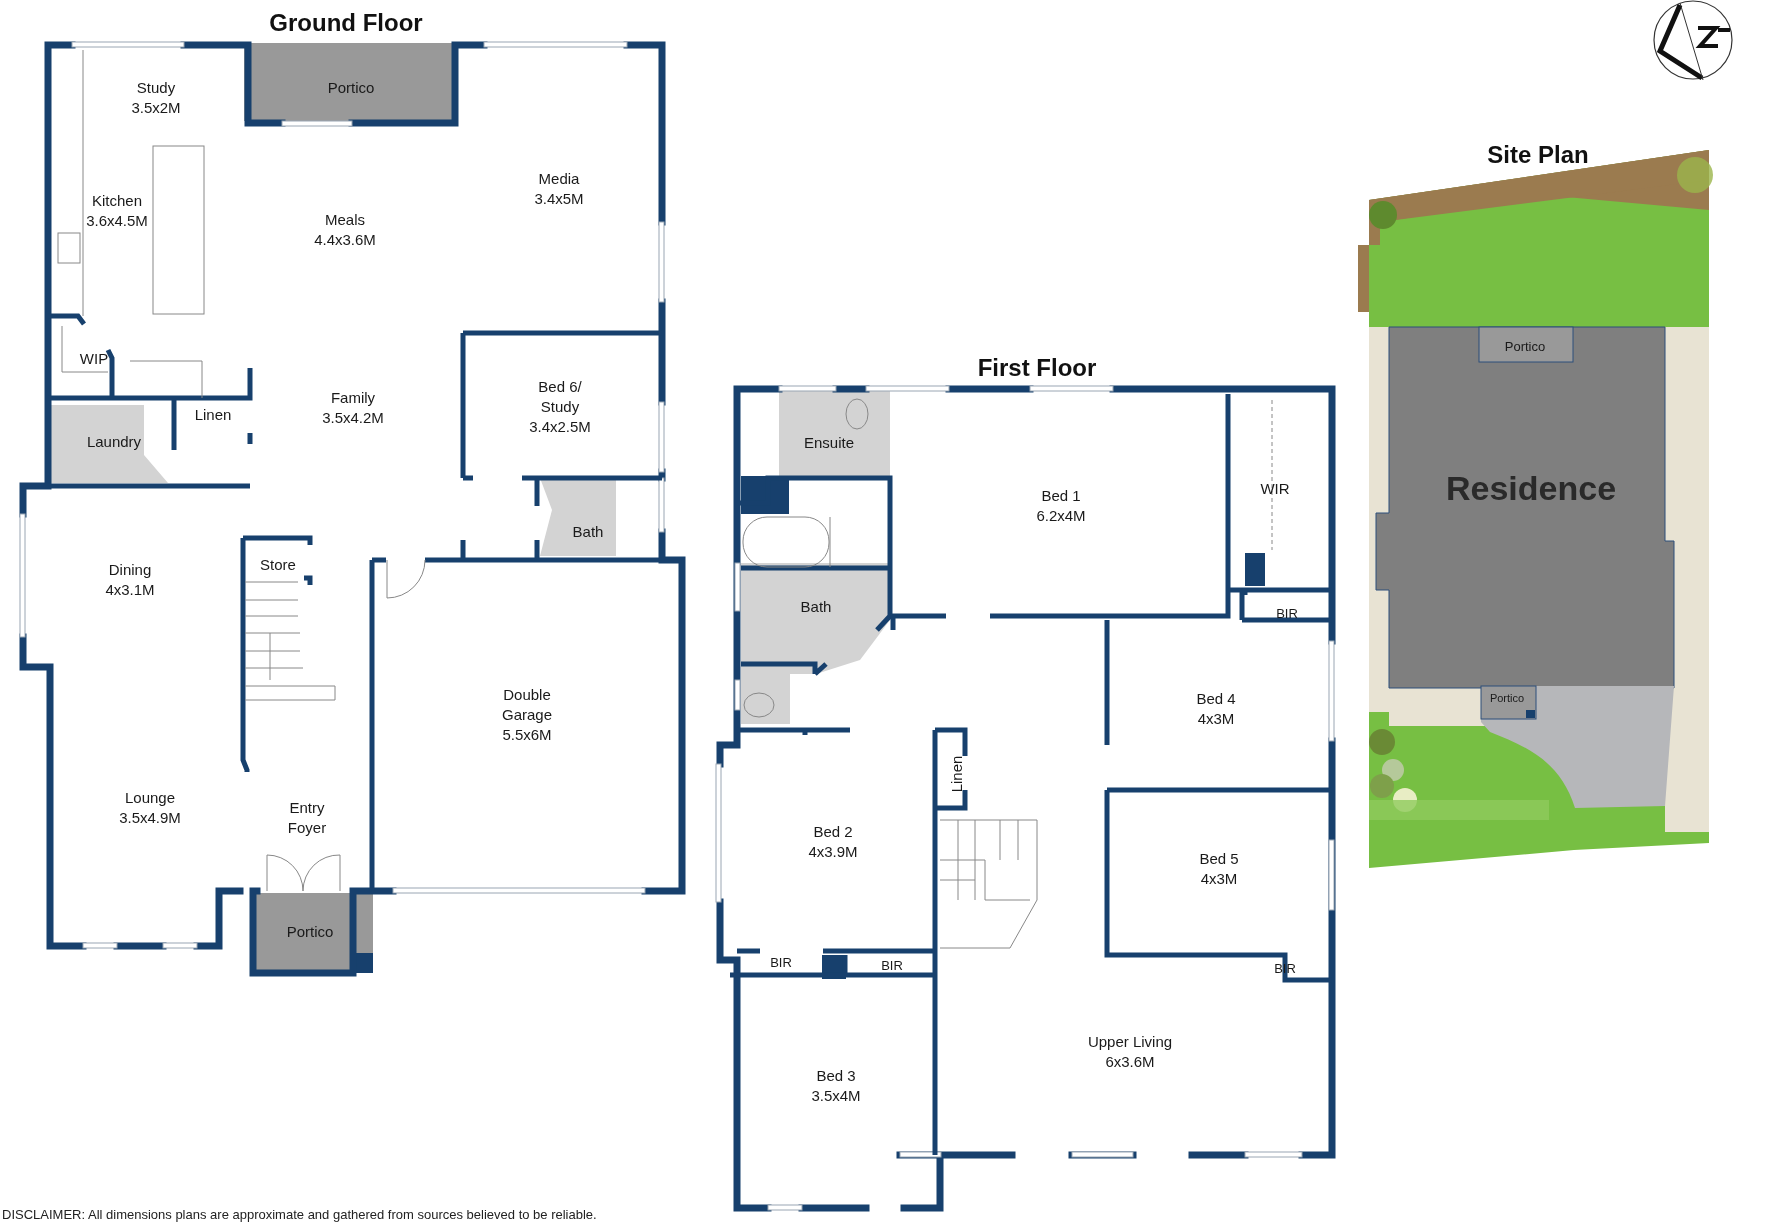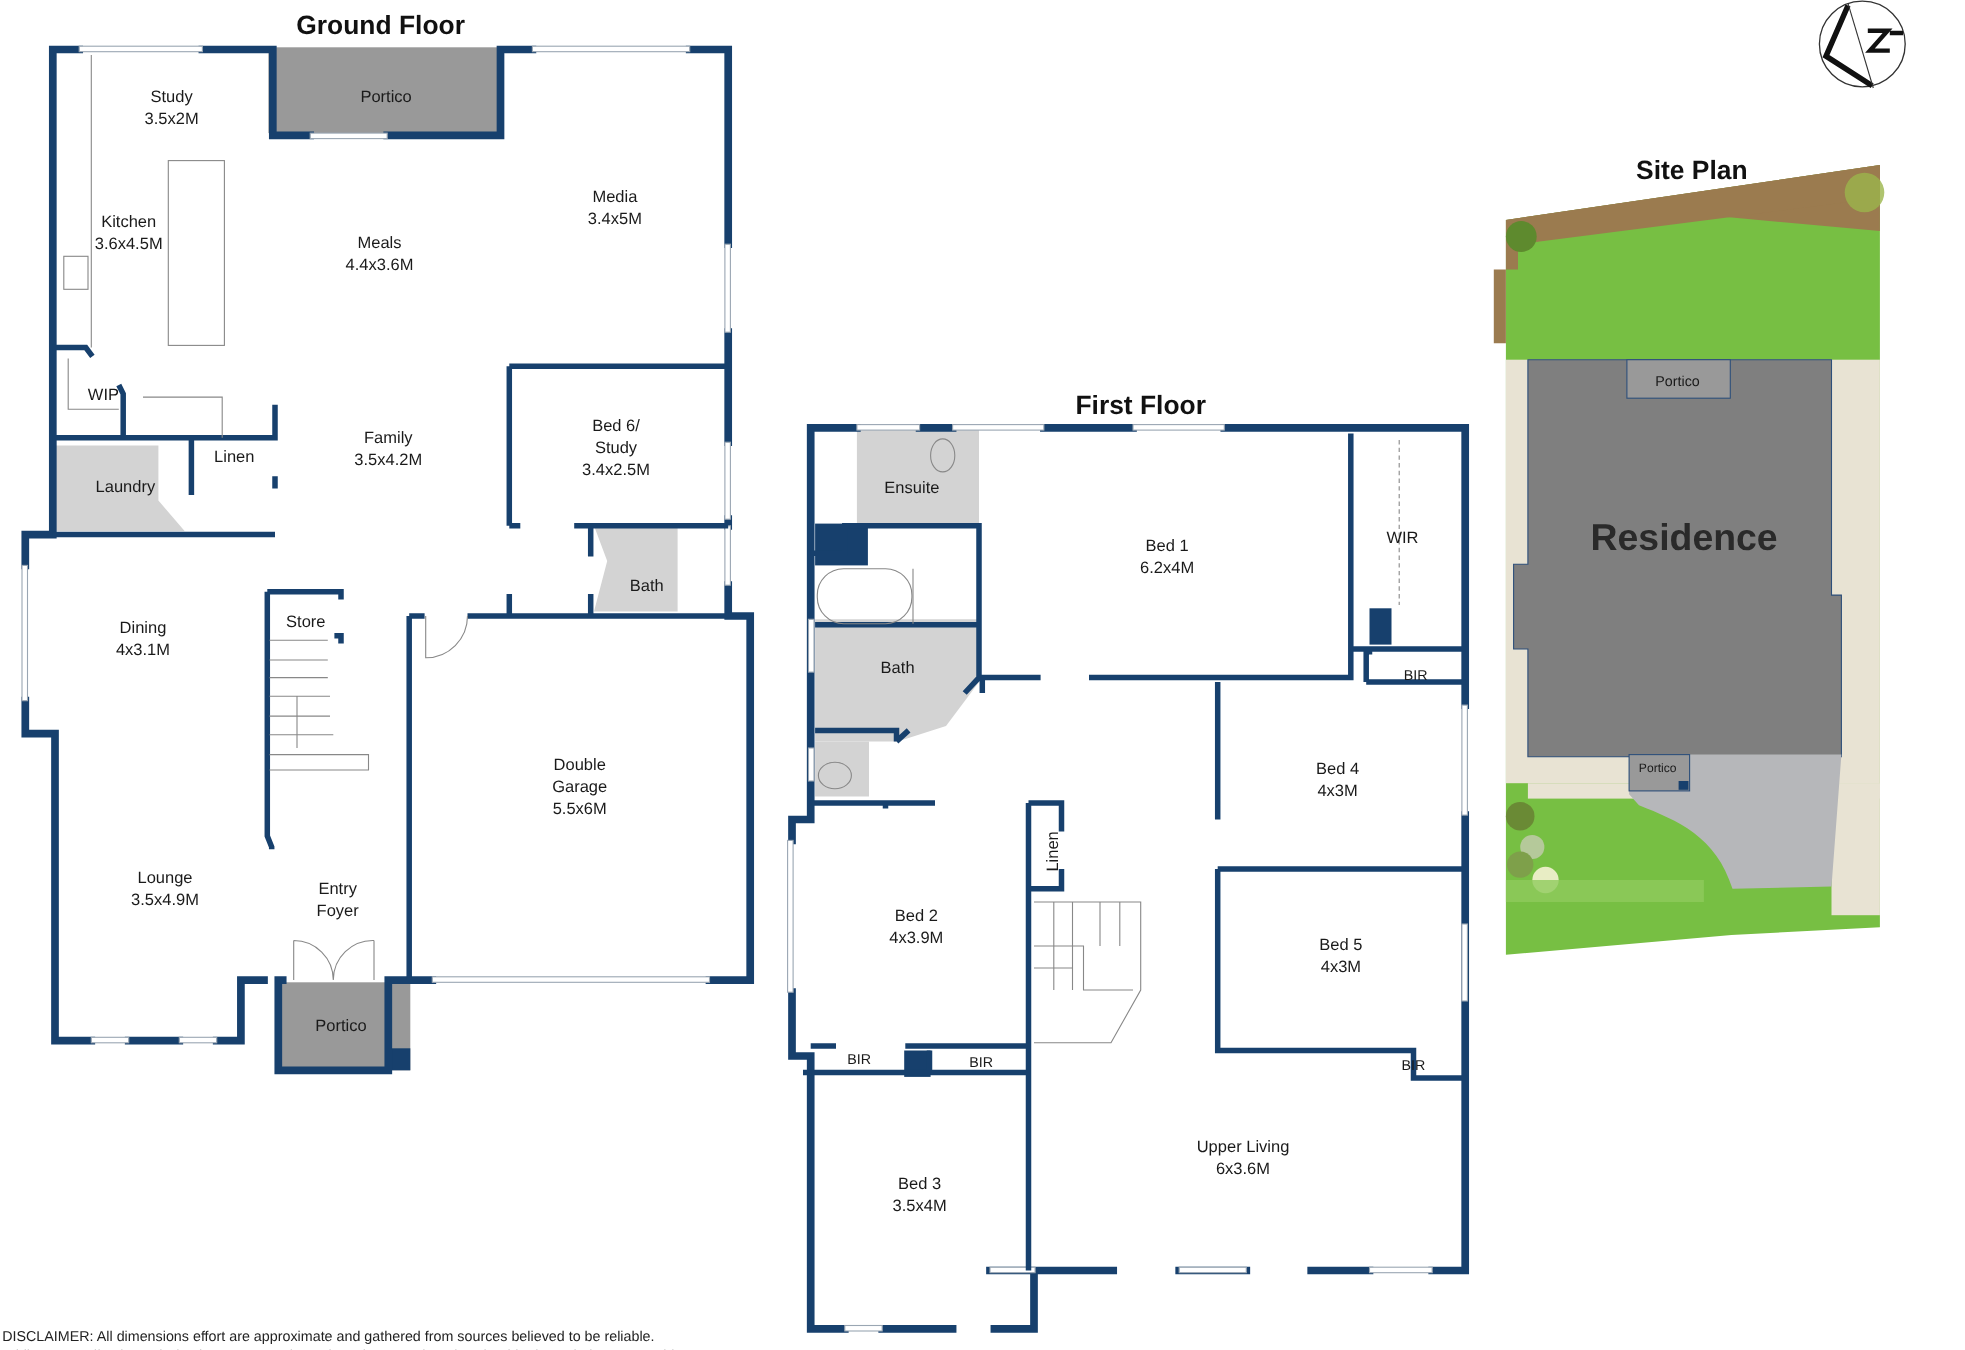--- a/index.html
+++ b/index.html
@@ -181,15 +181,15 @@
   <g>
     <circle cx="1693" cy="40" r="39" fill="#fff" stroke="#333" stroke-width="1.2"></circle>
     <path d="M1680,5 L1660,51 L1702,78" fill="none" stroke="#111" stroke-width="5"></path>
     <line x1="1680" y1="3" x2="1703" y2="80" stroke="#333" stroke-width="1"></line>
     <path d="M1698,28 L1716,28 L1700,46 L1718,46" fill="none" stroke="#111" stroke-width="4"></path>
     <line x1="1718" y1="30" x2="1730" y2="30" stroke="#111" stroke-width="4"></line>
   </g>
 </svg>
 
 <div class="disc">
-  <div>DISCLAIMER:  All dimensions effort are approximate and gathered from sources believed to be reliable.</div>
+  <div>DISCLAIMER:  All dimensions plans are approximate and gathered from sources believed to be reliable.</div>
   <div>Whilst every effort is made for the accuracy of our plans, interested parties should rely on their own enquiries.</div>
 </div>
 
 </body></html>

